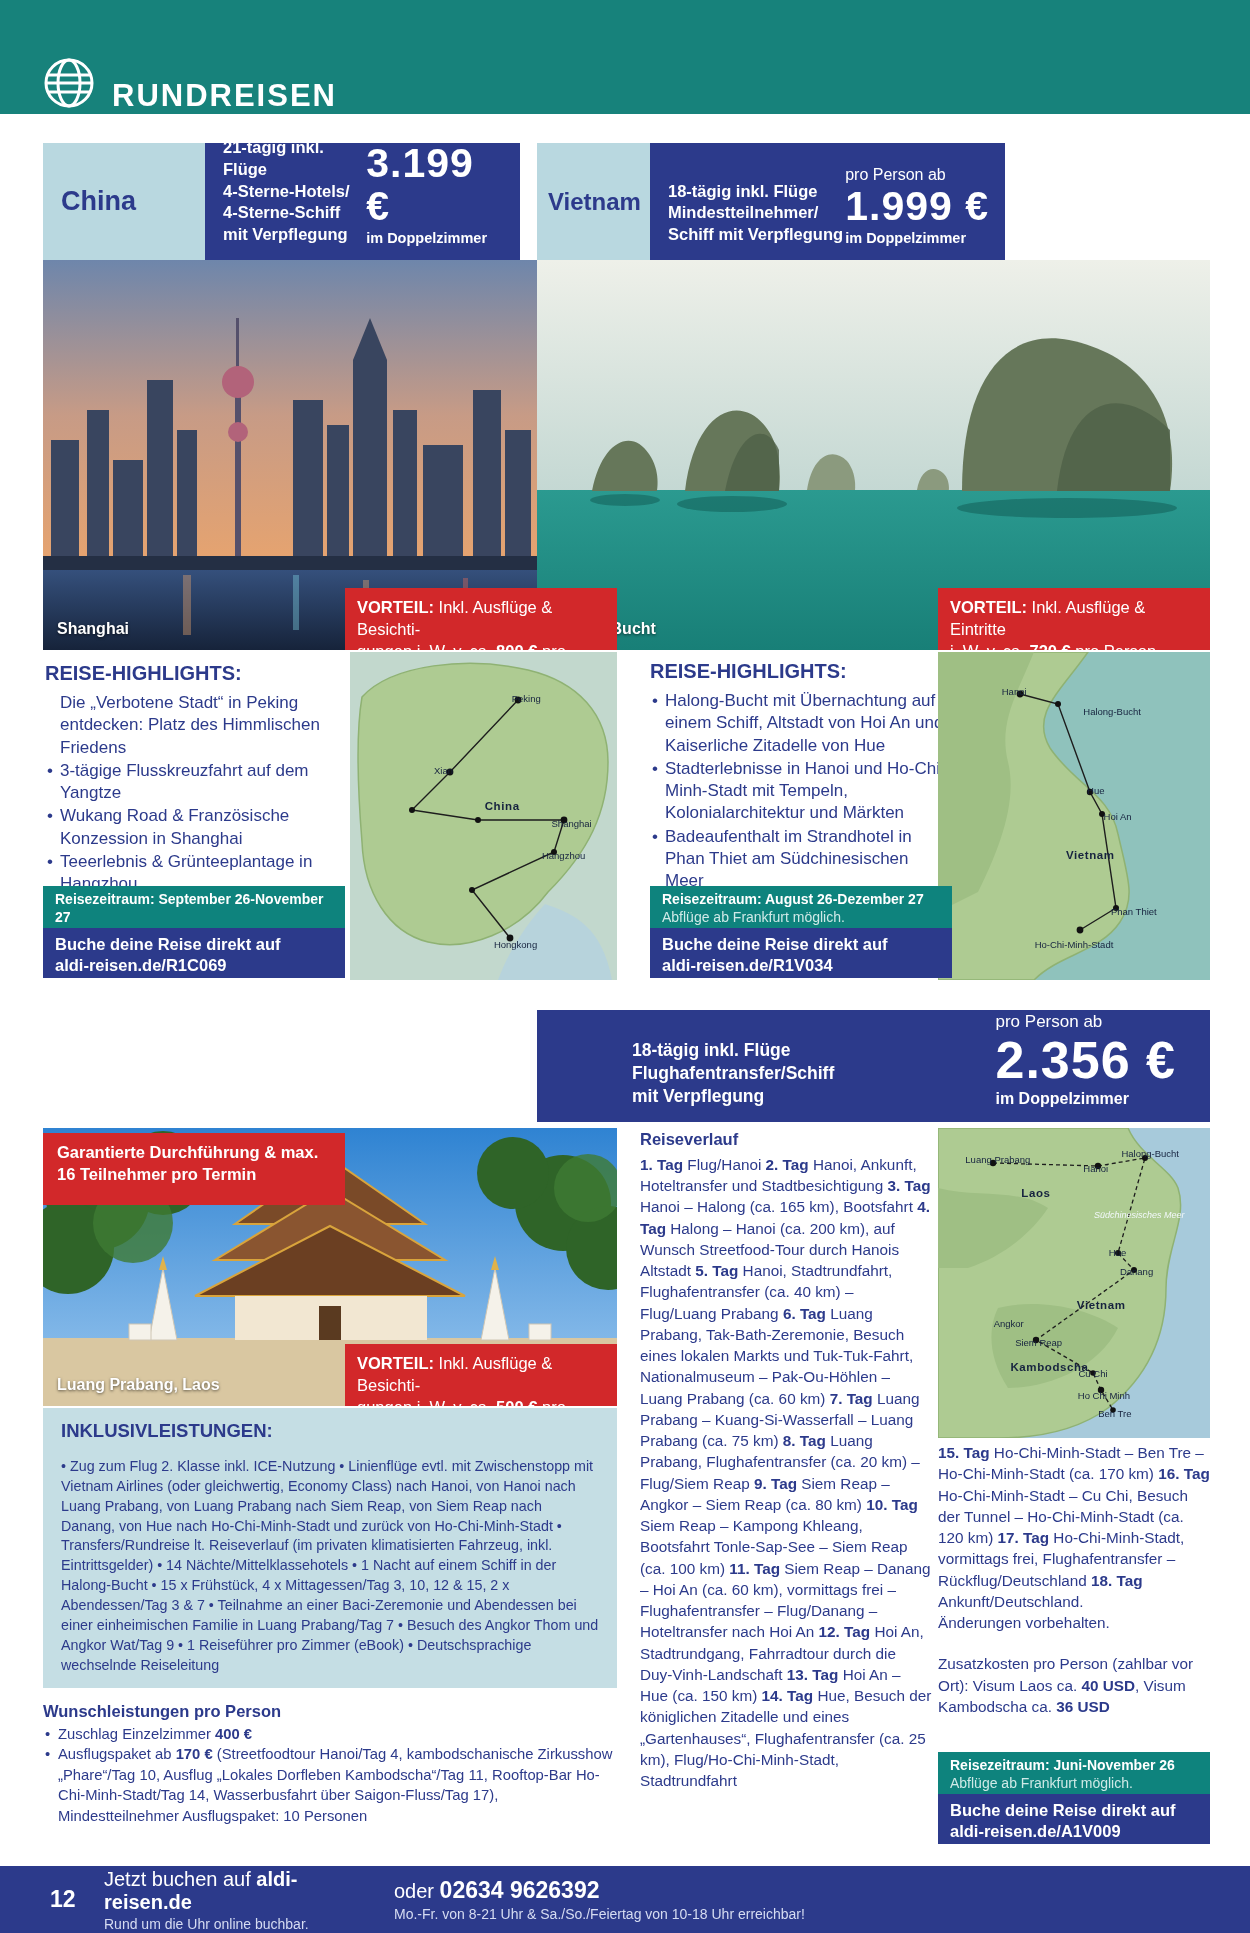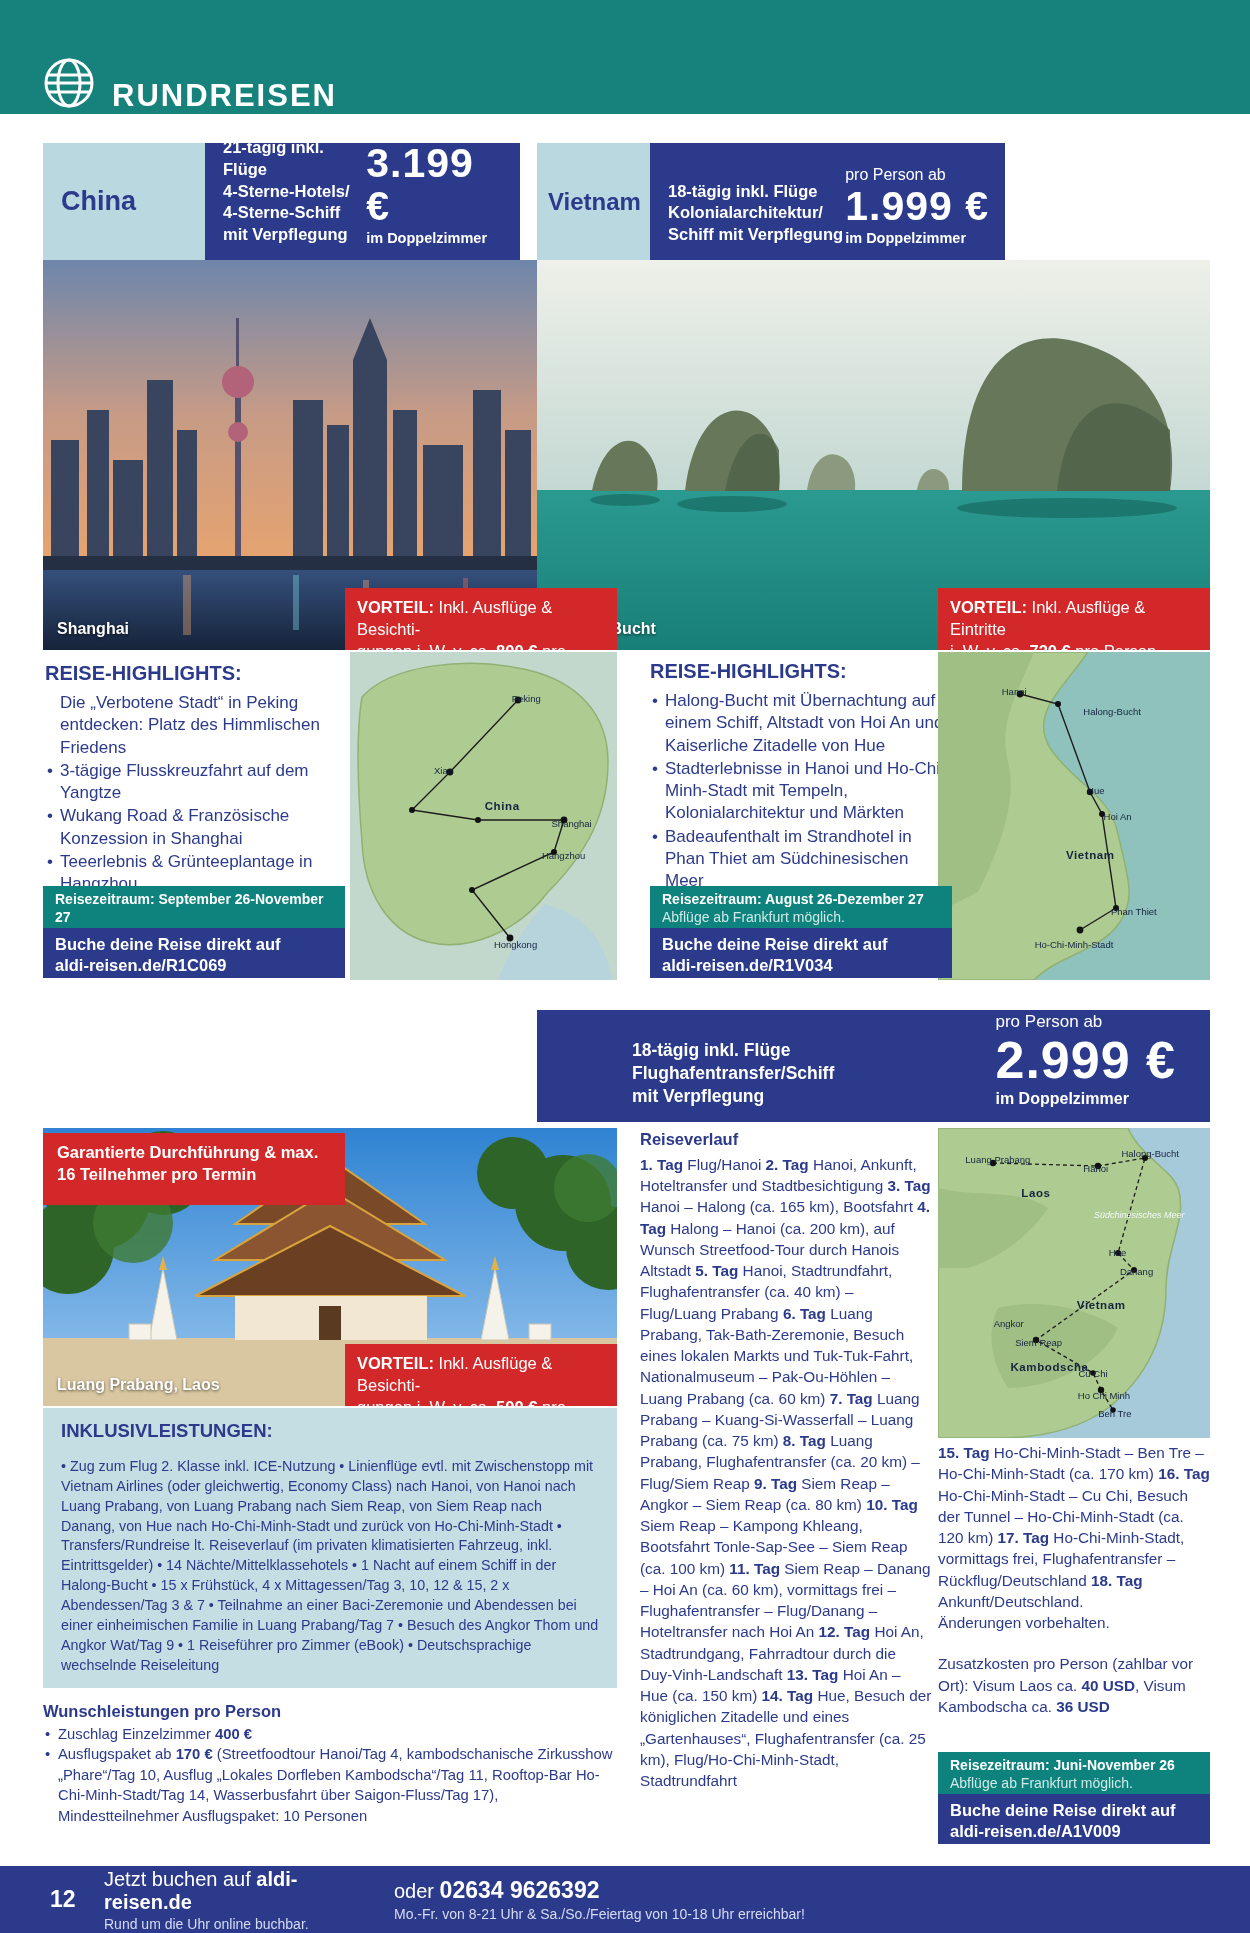--- a/index.html
+++ b/index.html
@@ -112,21 +112,21 @@
       <div class="ps">im Doppelzimmer</div>
     </div>
   </div>
 
   <div class="abs titlebox" style="left:537px;top:143px;width:113px;height:117px;padding-left:11px;font-size:24px;">
     <span>Vietnam</span>
   </div>
   <div class="abs detailsbox" style="left:650px;top:143px;width:355px;height:117px;">
     <div class="dlines">
       <div>18-tägig inkl. Flüge</div>
-      <div>Kolonialarchitektur/</div>
+      <div>Mindestteilnehmer/</div>
       <div>Schiff mit Verpflegung</div>
     </div>
     <div class="pricebox">
       <div class="pp">pro Person ab</div>
       <div class="pv">1.999 €</div>
       <div class="ps">im Doppelzimmer</div>
     </div>
   </div>
 
   <div class="abs photo" style="left:43px;top:260px;width:574px;height:390px;">
@@ -315,21 +315,21 @@
   </div>
 
   <div class="abs band-details detailsbox" style="left:537px;top:1010px;width:673px;height:112px;">
     <div class="dlines">
       <div>18-tägig inkl. Flüge</div>
       <div>Flughafentransfer/Schiff</div>
       <div>mit Verpflegung</div>
     </div>
     <div class="pricebox">
       <div class="pp">pro Person ab</div>
-      <div class="pv">2.999 €</div>
+      <div class="pv">2.356 €</div>
       <div class="ps">im Doppelzimmer</div>
     </div>
   </div>
 
   <div class="abs photo" style="left:43px;top:1128px;width:574px;height:278px;">
     <svg viewBox="0 0 574 278" preserveAspectRatio="none">
       <defs>
         <linearGradient id="sky3" x1="0" y1="0" x2="0" y2="1">
           <stop offset="0" stop-color="#2f83d2"></stop>
             <stop offset="1" stop-color="#9cc8ef"></stop>

